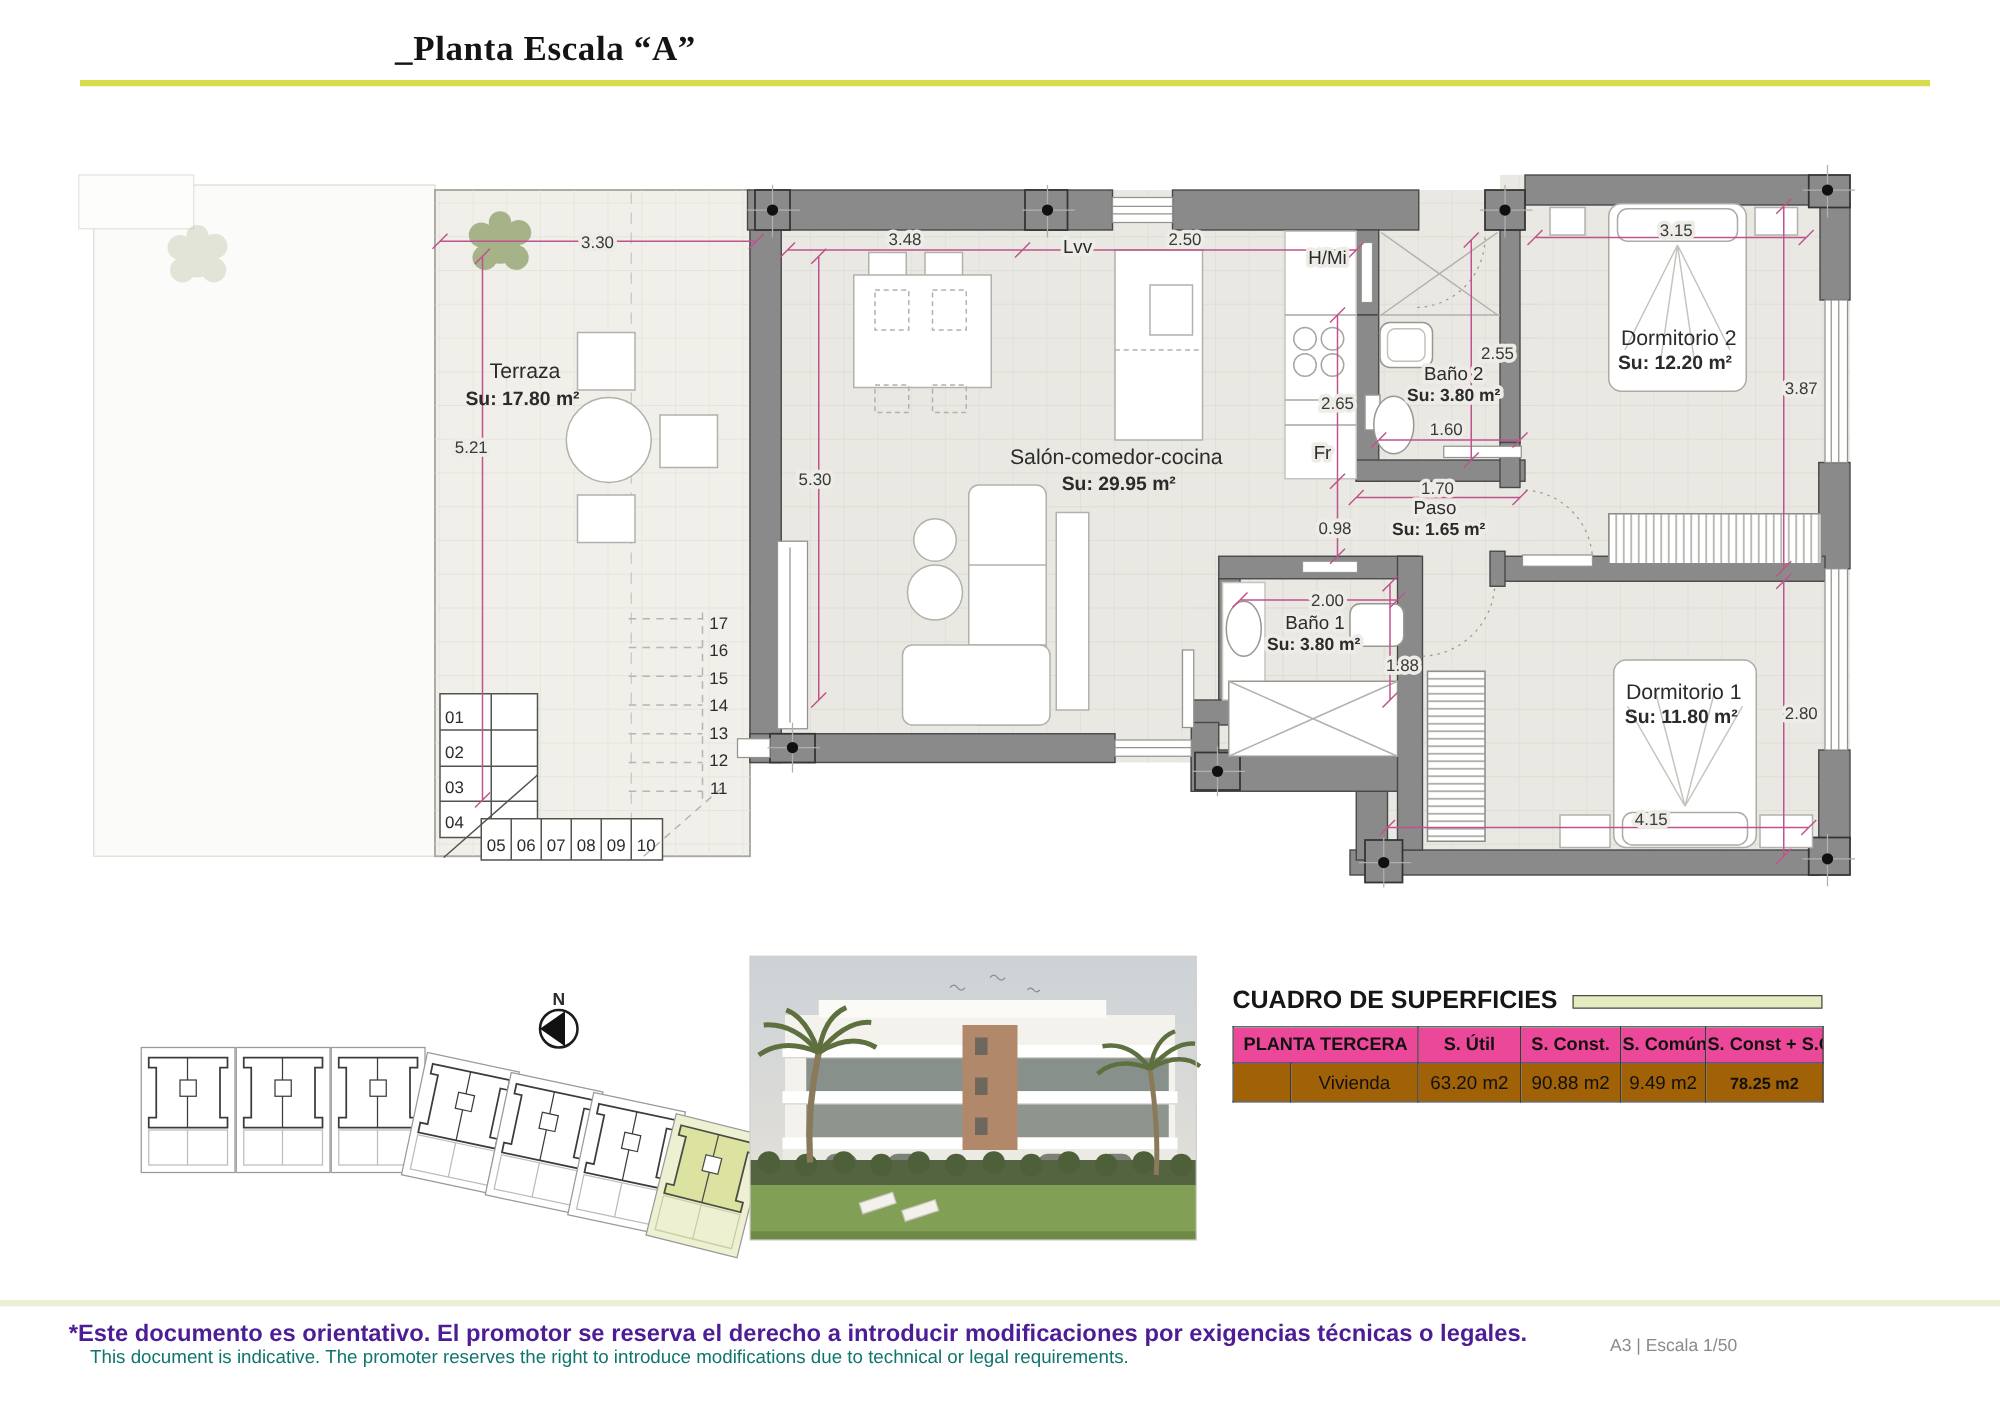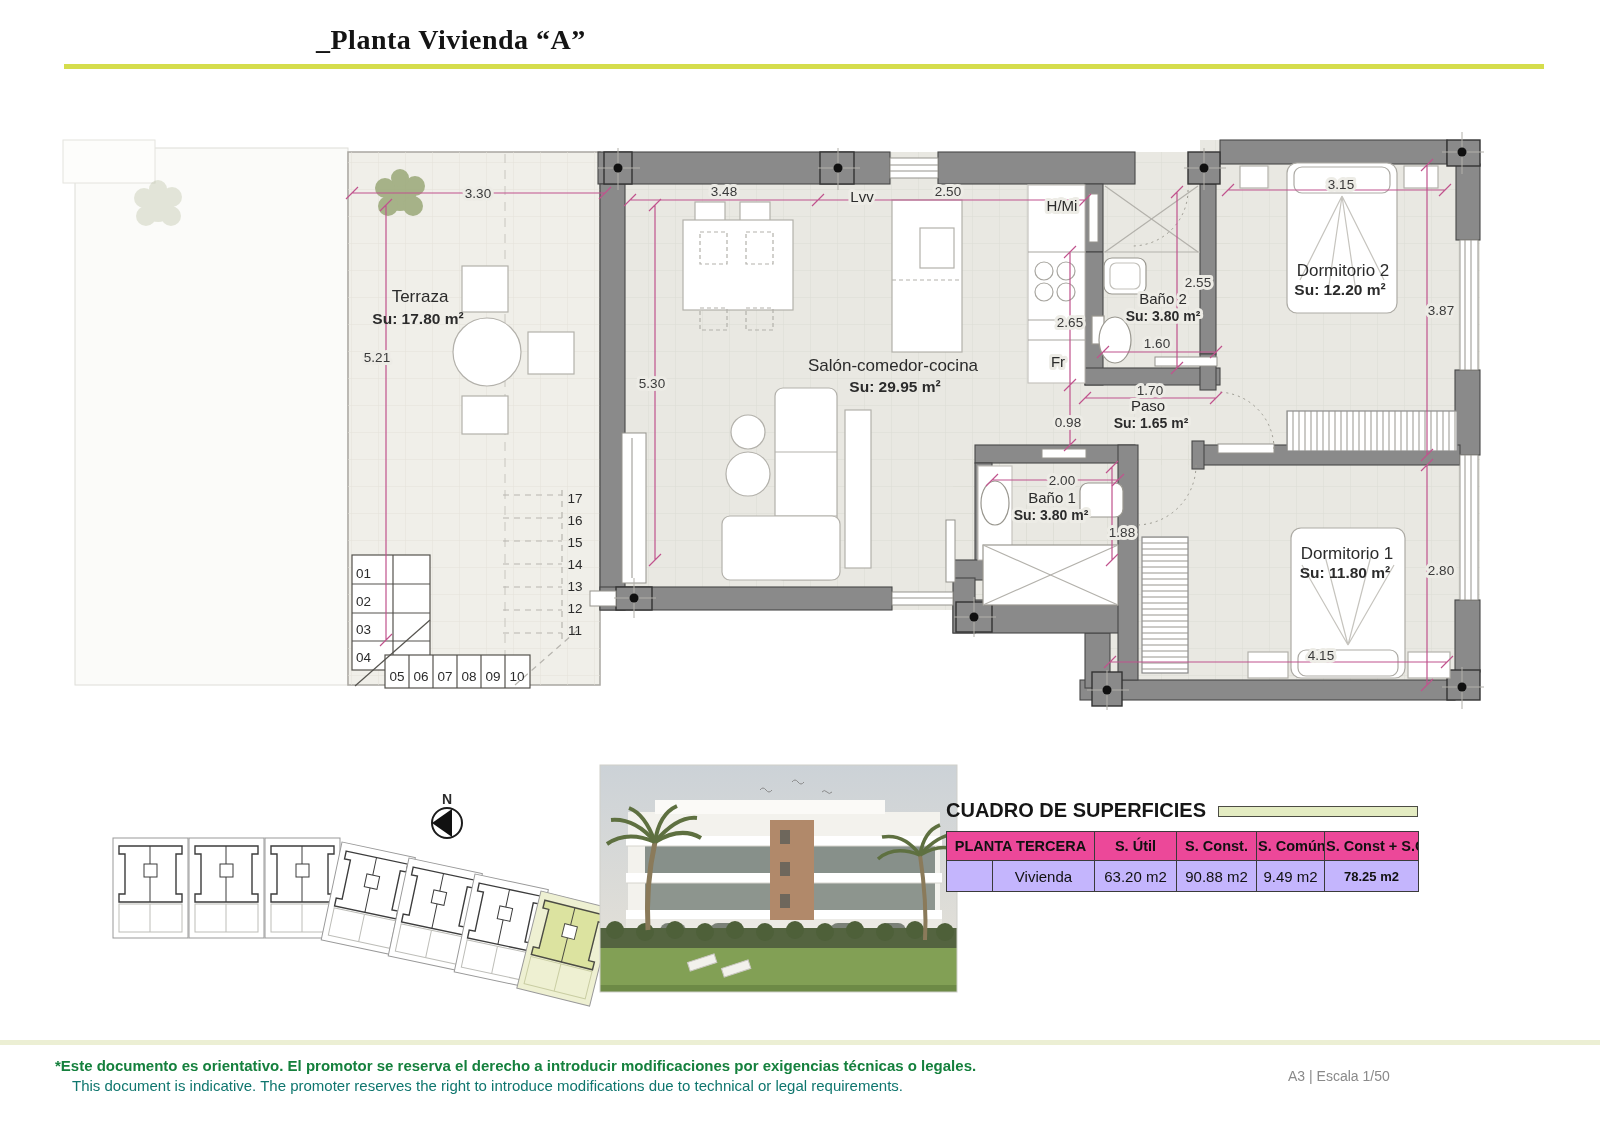--- a/index.html
+++ b/index.html
@@ -14,41 +14,41 @@
   text{font-family:"Liberation Sans",sans-serif;fill:#2b2b2b;}
   .t-room{font-size:17px;}
   .t-area{font-size:15.5px;font-weight:bold;}
   .t-room-sm{font-size:15px;}
   .t-area-sm{font-size:14px;font-weight:bold;}
   .t-dim{font-size:13.5px;fill:#3a3a3a;}
   .t-lbl{font-size:15px;}
   .t-stair{font-size:13.5px;}
   .halo{paint-order:stroke;stroke:#edecE6;stroke-width:6px;stroke-linejoin:round;}
   
-  #surf{position:absolute;left:946px;top:789px;width:472px;margin-top:10px;}
+  #surf{position:absolute;left:986px;top:789px;width:472px;}
   #surf-titlerow{display:flex;align-items:center;}
   #surf-title{font-size:20px;font-weight:bold;color:#161616;white-space:nowrap;}
   #surf-bar{flex:1;height:9px;margin-left:12px;margin-top:2px;background:#e4ecc2;border:1.5px solid #4c4c44;}
   #surf table{width:100%;border-collapse:collapse;margin-top:9px;table-layout:fixed;}
   #surf th,#surf td{border:1.6px solid #3a3a3a;text-align:center;padding:2px 1px;overflow:hidden;white-space:nowrap;}
   #surf th{background:#ec4899;font-size:14.5px;font-weight:bold;color:#111;height:24px;}
-  #surf td{background:#c4b5fd;font-size:15px;color:#111;height:26px;}
+  #surf td{background:#a16207;font-size:15px;color:#111;height:26px;}
   #surf td.total{font-weight:bold;font-size:13px;}
   
   #foot-rule{position:absolute;left:0;top:1040px;width:1600px;height:5px;background:#ecefd4;}
-  #foot-line1{position:absolute;left:55px;top:1057px;font-size:15px;font-weight:bold;color:#15803d;}
+  #foot-line1{position:absolute;left:55px;top:1057px;font-size:19px;font-weight:bold;color:#4c1d95;}
   #foot-line2{position:absolute;left:72px;top:1077px;font-size:15px;color:#0f766e;}
   #foot-scale{position:absolute;left:1288px;top:1068px;font-size:14px;color:#8a8a8a;}
 </style>
 </head>
 <body>
 
 <div id="sheet">
 
-  <div id="title">_Planta Vivienda “A”</div>
+  <div id="title">_Planta Escala “A”</div>
   <div id="title-rule"></div>
 
   <svg id="plan-svg" viewBox="0 0 1600 1131" xmlns="http://www.w3.org/2000/svg">
     <defs>
       <pattern id="tile" width="27" height="27" patternUnits="userSpaceOnUse">
         <path d="M27 0H0V27" fill="none" stroke="#dcdbd4" stroke-width="1"></path>
       </pattern>
       <pattern id="tileL" width="27" height="27" patternUnits="userSpaceOnUse">
         <path d="M27 0H0V27" fill="none" stroke="#e3e1d9" stroke-width="1"></path>
       </pattern>

